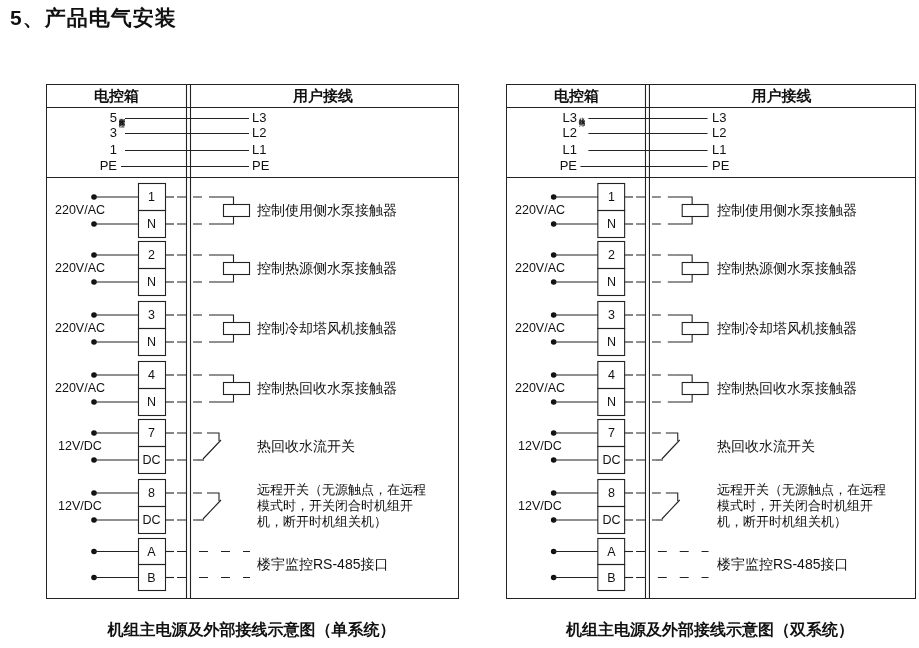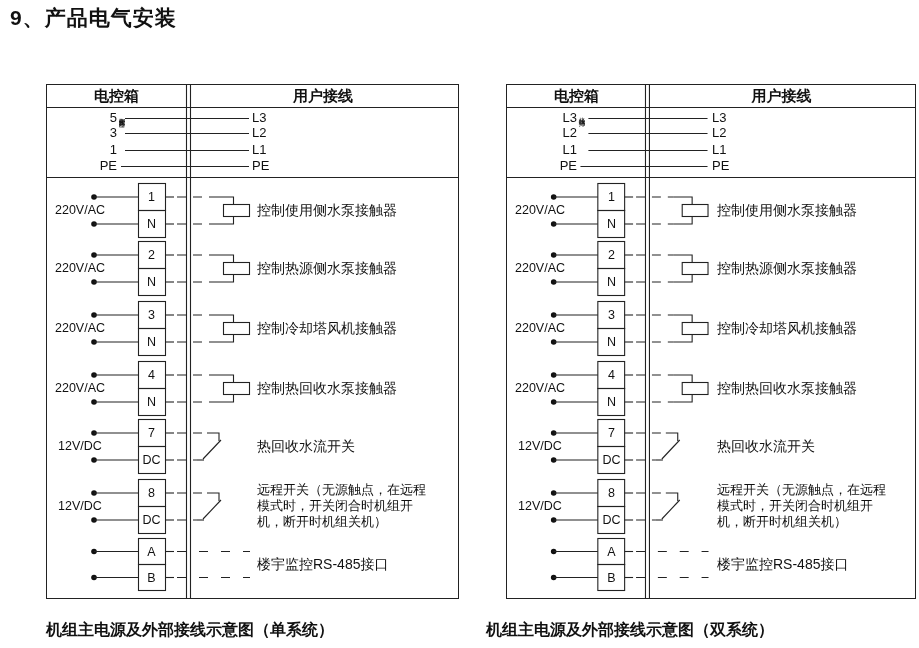--- a/index.html
+++ b/index.html
@@ -17,29 +17,29 @@
   .diag svg .d{stroke-dasharray:9 7;}
   .diag svg .d2{stroke-dasharray:9 13;}
   .hdr{top:1px;height:20px;font-weight:bold;font-size:15px;text-align:center;line-height:20px;}
   .pterm{left:18px;width:52px;text-align:right;font-size:13px;height:15px;line-height:15px;}
   .pline{left:205px;width:44px;font-size:13px;height:15px;line-height:15px;}
   .vdev{left:71px;top:27px;writing-mode:vertical-rl;font-size:6.5px;line-height:9px;letter-spacing:1px;}
   .volt{left:2px;width:62px;text-align:center;font-size:12.5px;height:17px;line-height:17px;}
   .cell{left:91px;width:27px;height:26px;text-align:center;font-size:12.5px;line-height:26px;}
   .rlab{left:210px;font-size:14px;height:18px;line-height:18px;white-space:nowrap;font-weight:500;}
   .rlabm{left:210px;width:178px;font-size:13px;line-height:16px;font-weight:500;}
-  .cap{top:620px;text-align:left;font-size:16px;font-weight:bold;}
-  #cap0{left:46px;width:411px;} #cap1{left:486px;width:408px;}
+  .cap{top:620px;text-align:center;font-size:16px;font-weight:bold;}
+  #cap0{left:46px;width:411px;} #cap1{left:506px;width:408px;}
 </style>
 </head>
 <body>
 
 <div id="canvas">
 
-  <div class="t title">9、产品电气安装</div>
+  <div class="t title">5、产品电气安装</div>
 
   <div class="diag" id="d0">
     <svg viewBox="0 0 411 513" preserveAspectRatio="none">
       <g>
         <line x1="0" y1="22.5" x2="411" y2="22.5"></line>
         <line x1="0" y1="92.5" x2="411" y2="92.5"></line>
         <line x1="139.5" y1="0" x2="139.5" y2="513"></line>
         <line x1="143.5" y1="0" x2="143.5" y2="513"></line>
       </g>
       <g>

